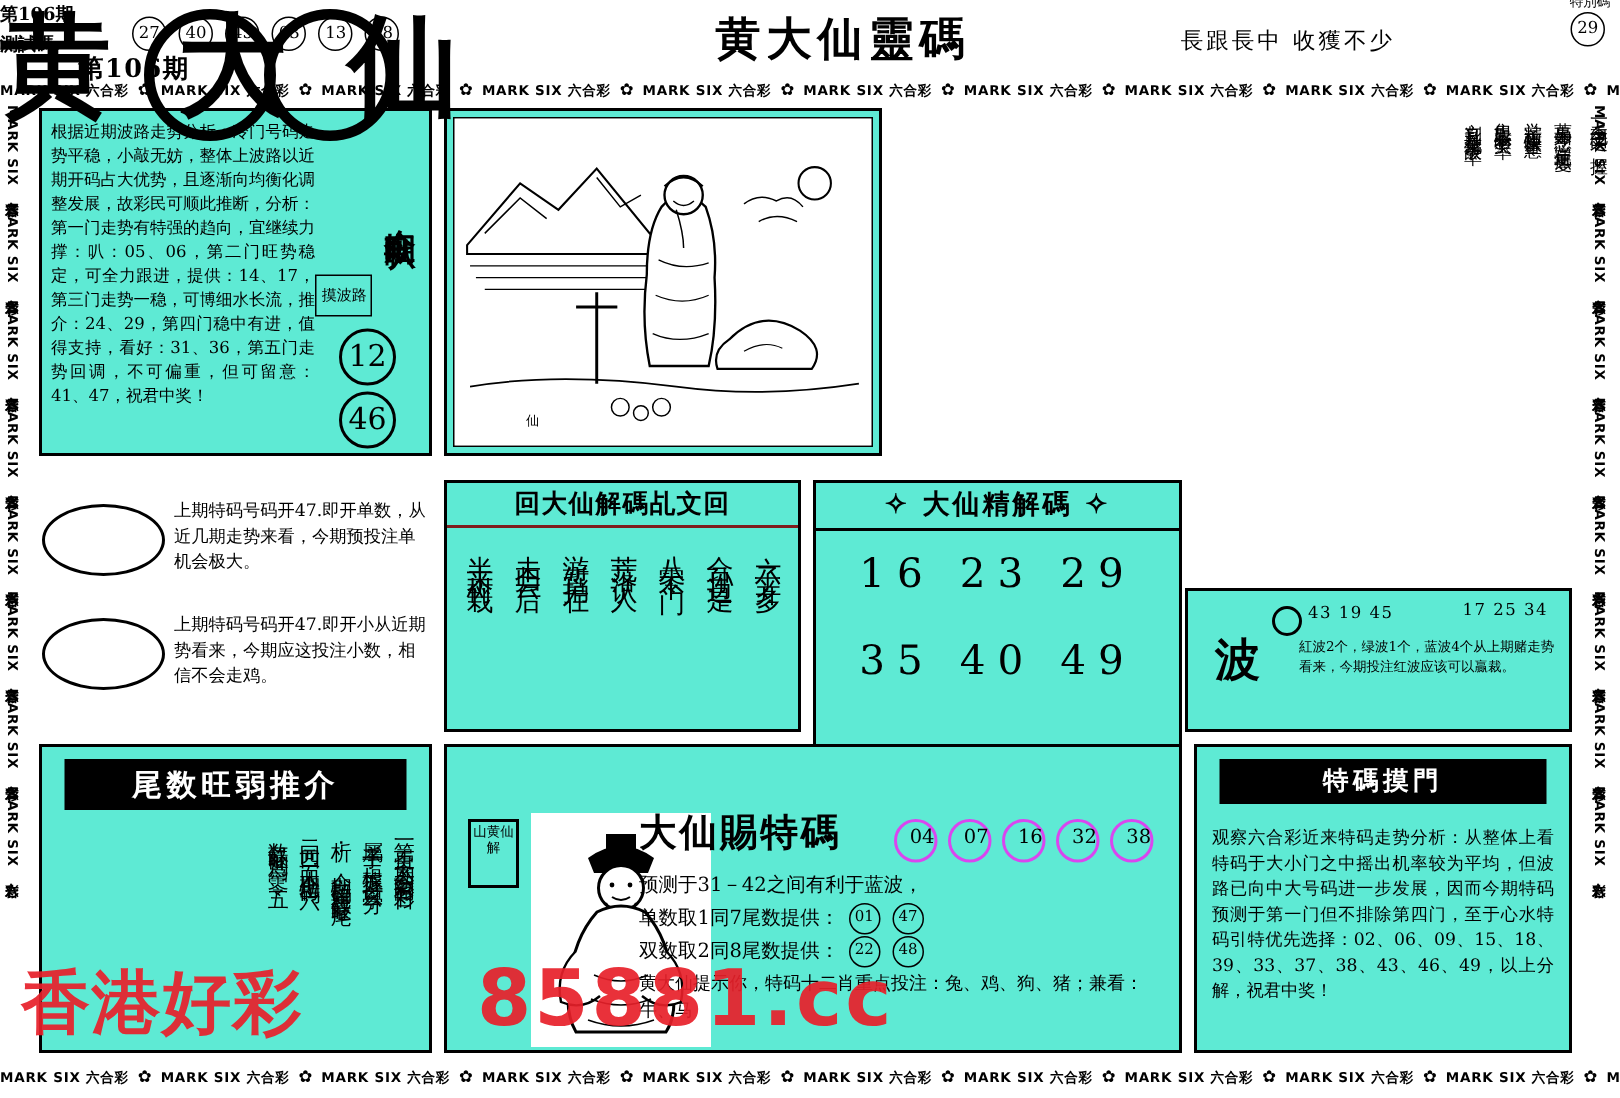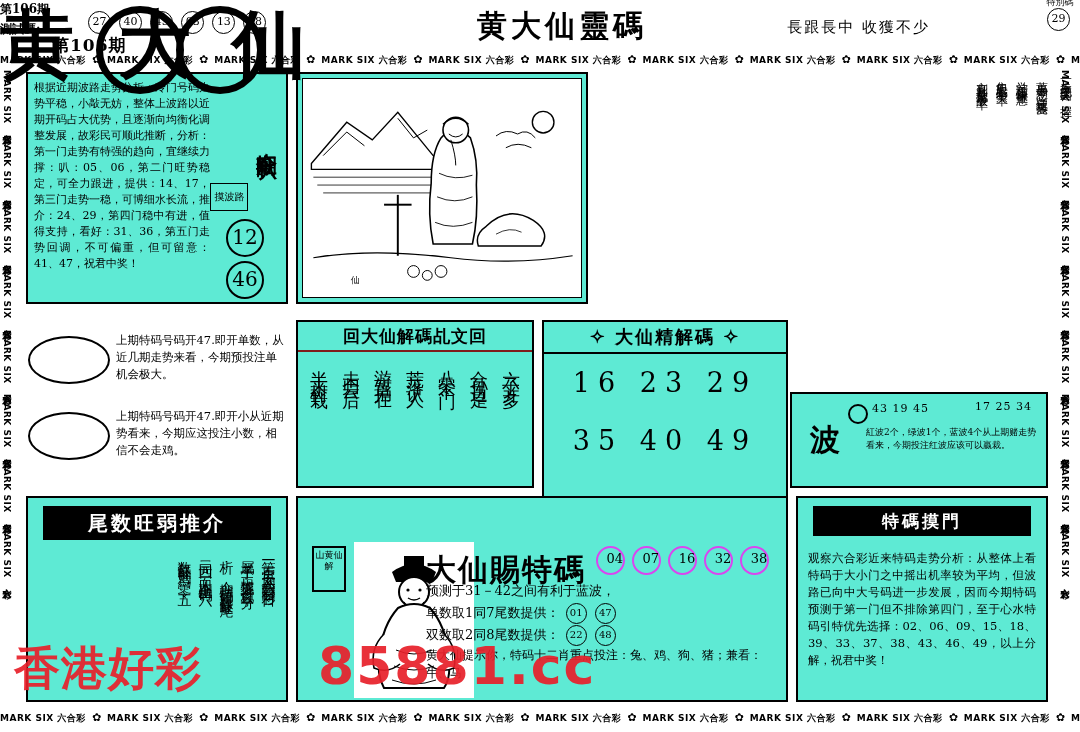--- a/index.html
+++ b/index.html
@@ -184,21 +184,21 @@
   .tails-body{
     position:absolute;left:8px;top:52px;right:8px;bottom:6px;
     display:flex;flex-direction:row-reverse;justify-content:flex-start;
   }
   .tcol{
     writing-mode:vertical-rl;font-family:"DejaVu Serif","Liberation Serif",serif;
     font-size:14px;line-height:19px;letter-spacing:3px;margin-left:2px;height:136px;
   }
 
   .gift-title{
-    position:absolute;left:128px;top:52px;font-size:30px;font-weight:bold;
+    position:absolute;left:128px;top:40px;font-size:25px;font-weight:bold;
     font-family:"DejaVu Serif","Liberation Serif",serif;letter-spacing:2px;
   }
   .gift-balls{position:absolute;left:298px;top:48px;}
   .gift-ball{
     display:inline-block;width:25px;height:25px;border:2px solid #d946ef;border-radius:50%;
     text-align:right;line-height:22px;font-size:13px;margin-right:2px;
     font-family:"DejaVu Serif","Liberation Serif",serif;
   }
   .gift-lines{
     position:absolute;left:128px;top:82px;width:352px;

